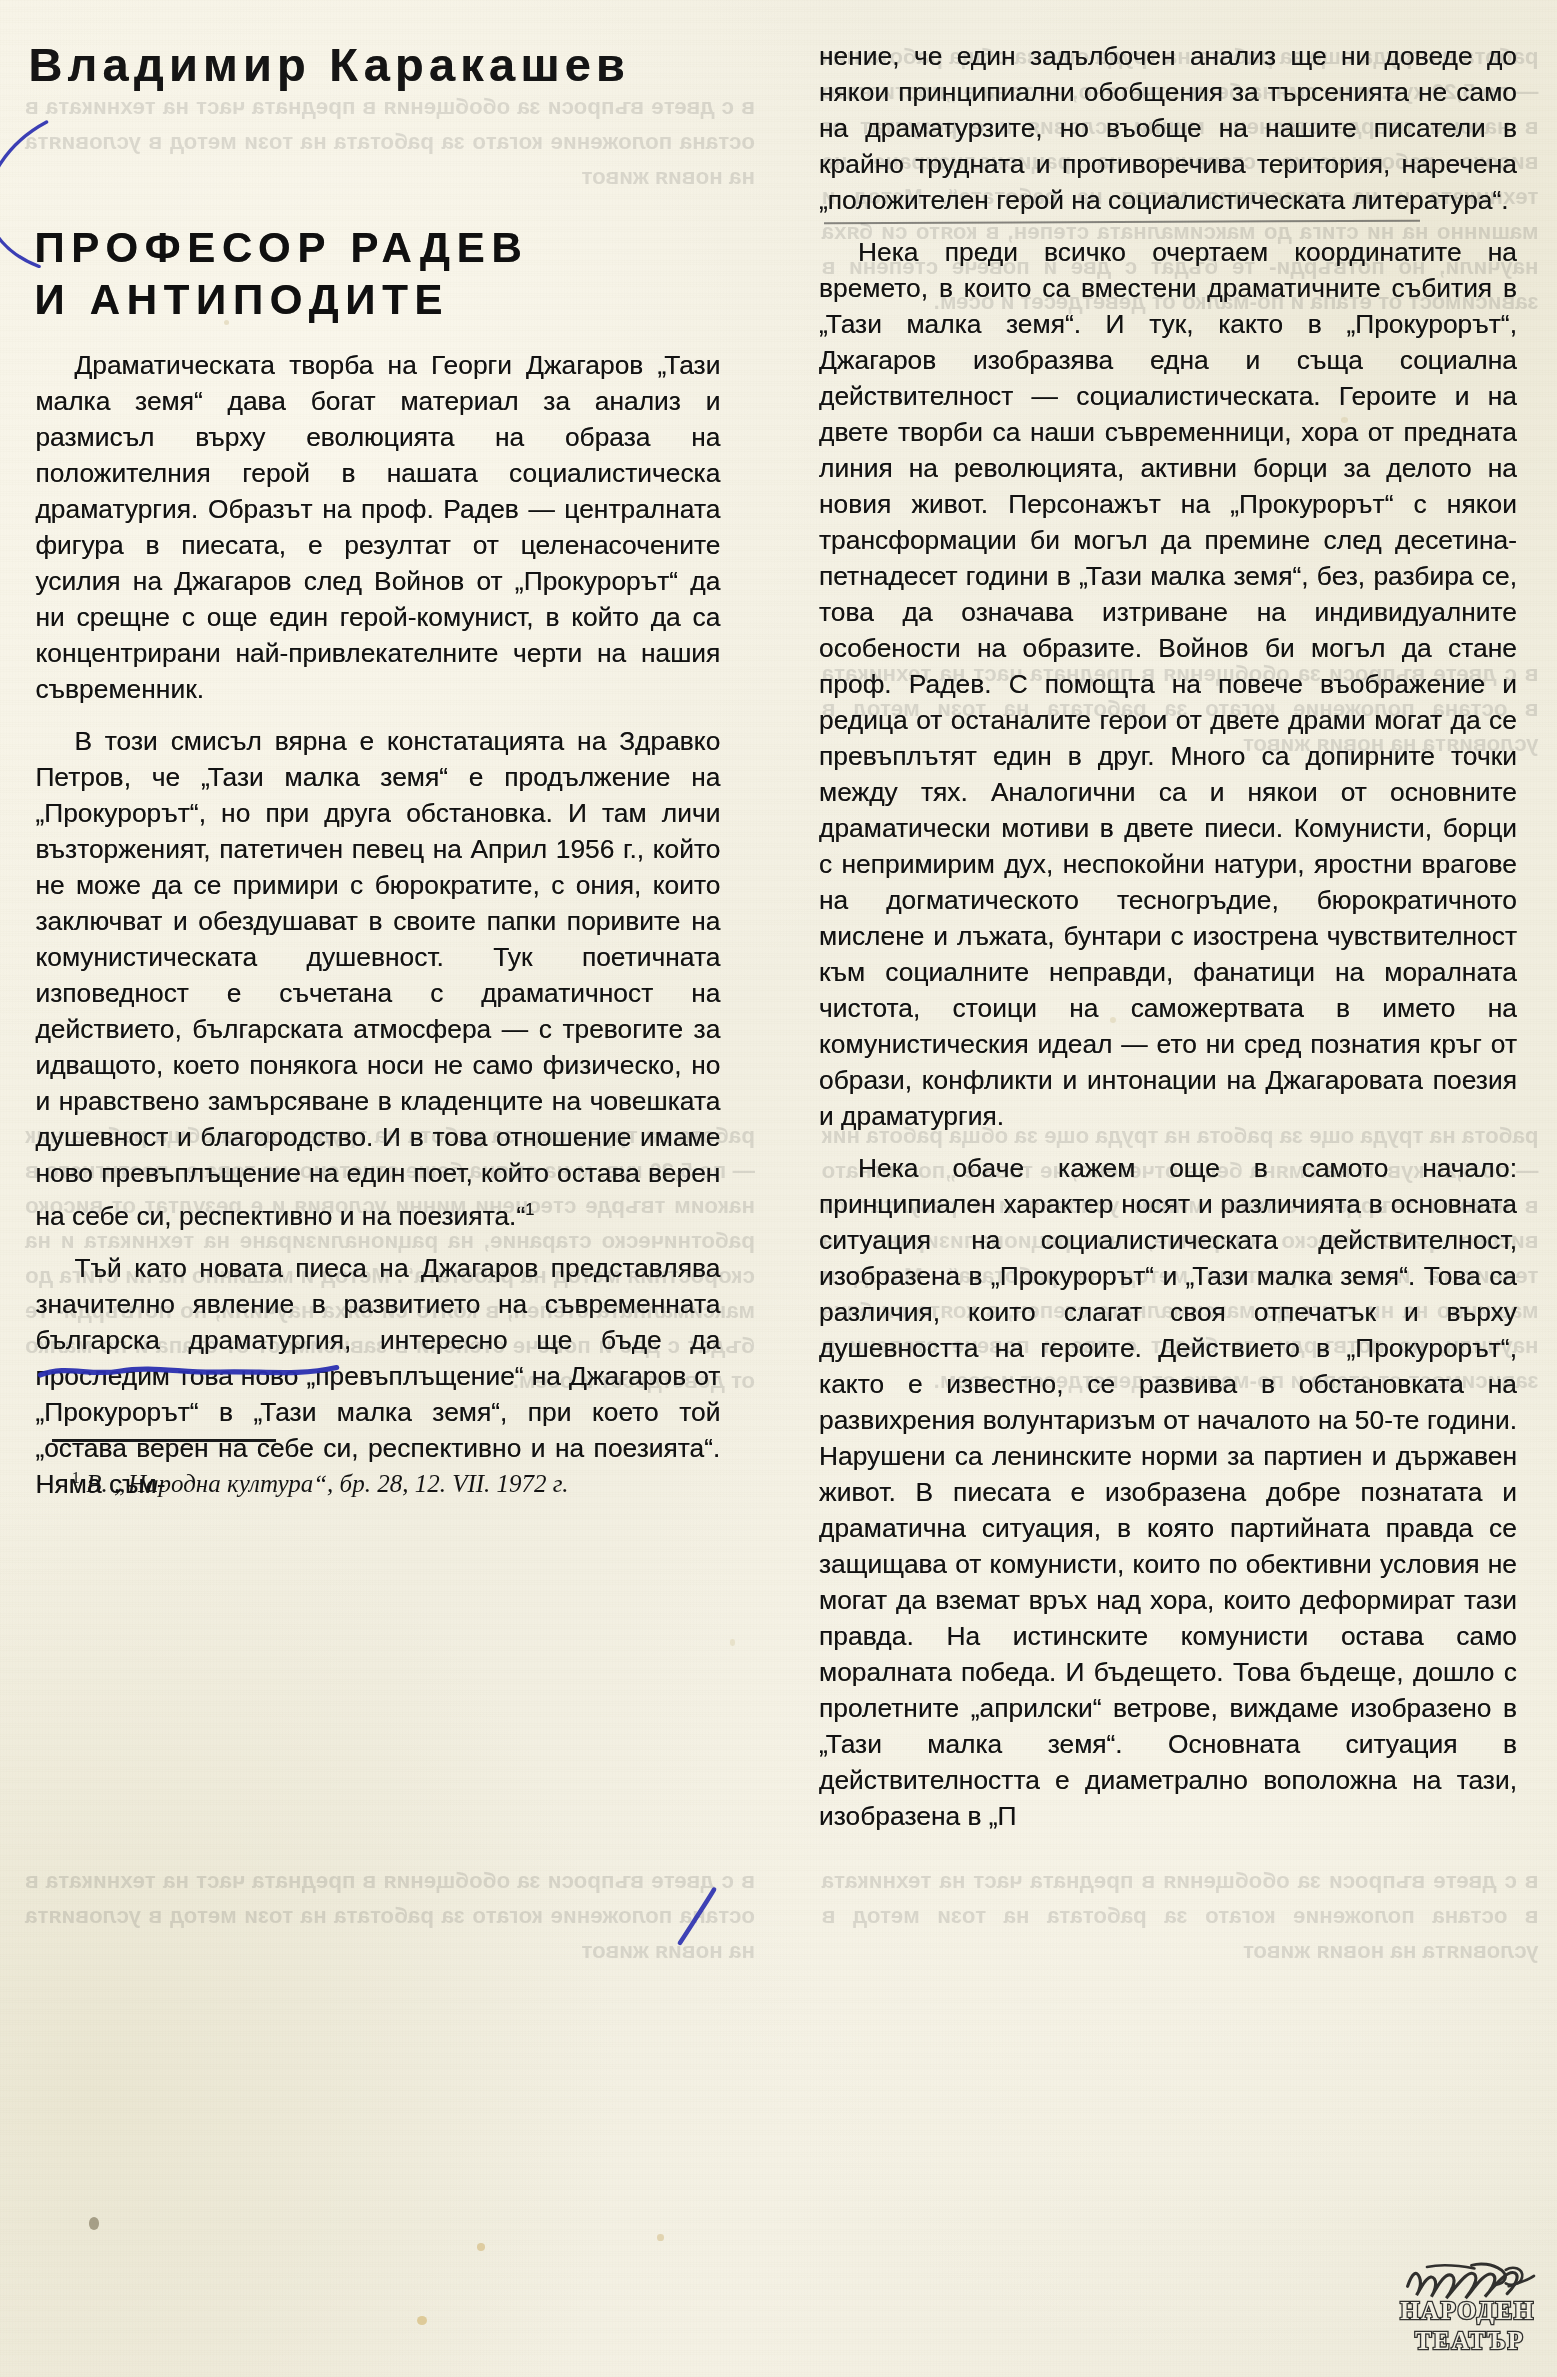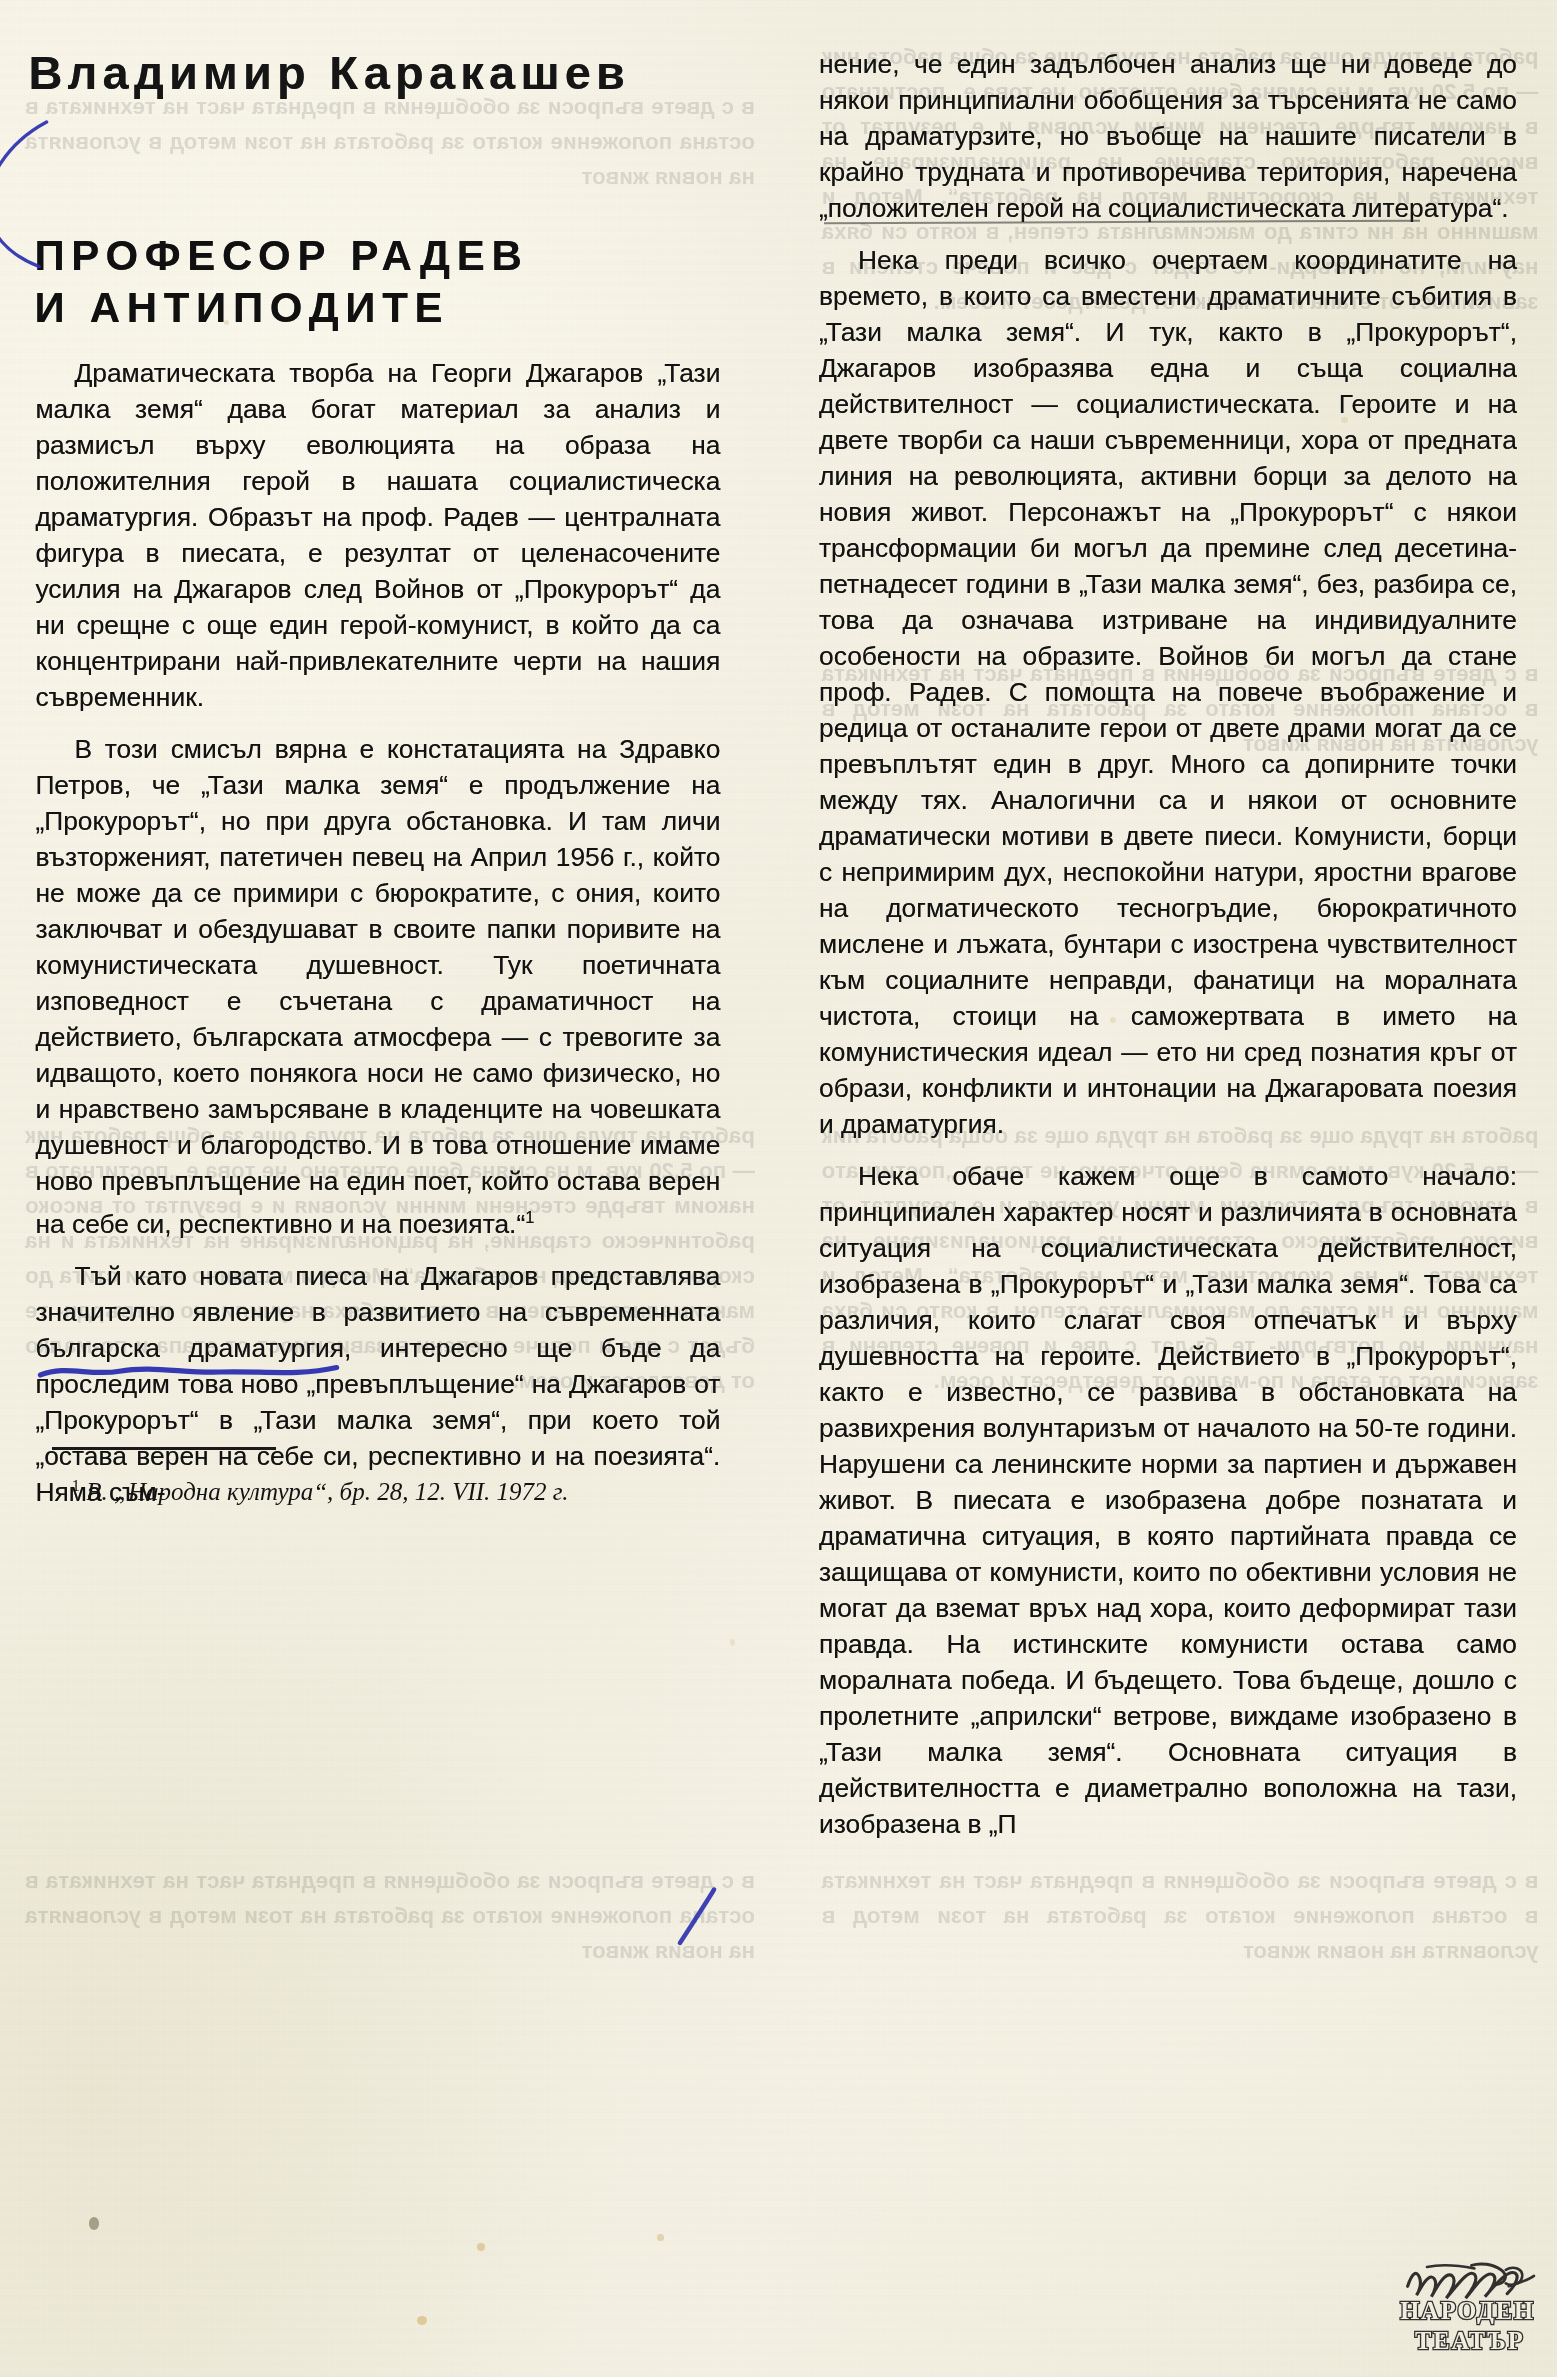--- a/index.html
+++ b/index.html
@@ -40,21 +40,21 @@
     position:absolute;
     font-family:"Liberation Sans", sans-serif;
     font-size:22.4px; line-height:35px;
     color:#3a4a63; text-align:justify;
     font-weight:700;
   }
 
   
   #content{position:absolute; inset:0;}
 
-  .col{position:absolute; top:12px;}
+  .col{position:absolute; top:4px;}
   #col-left{ left:19.4px;  width:717px; }
   #col-right{left:803px;width:730px; }
 
   
   .author{
     font-size:47px; font-weight:700; letter-spacing:5.2px;
     color:#151515; margin:36px 0 0 9px; line-height:1.05;
     white-space:nowrap;
   }
   .title{

